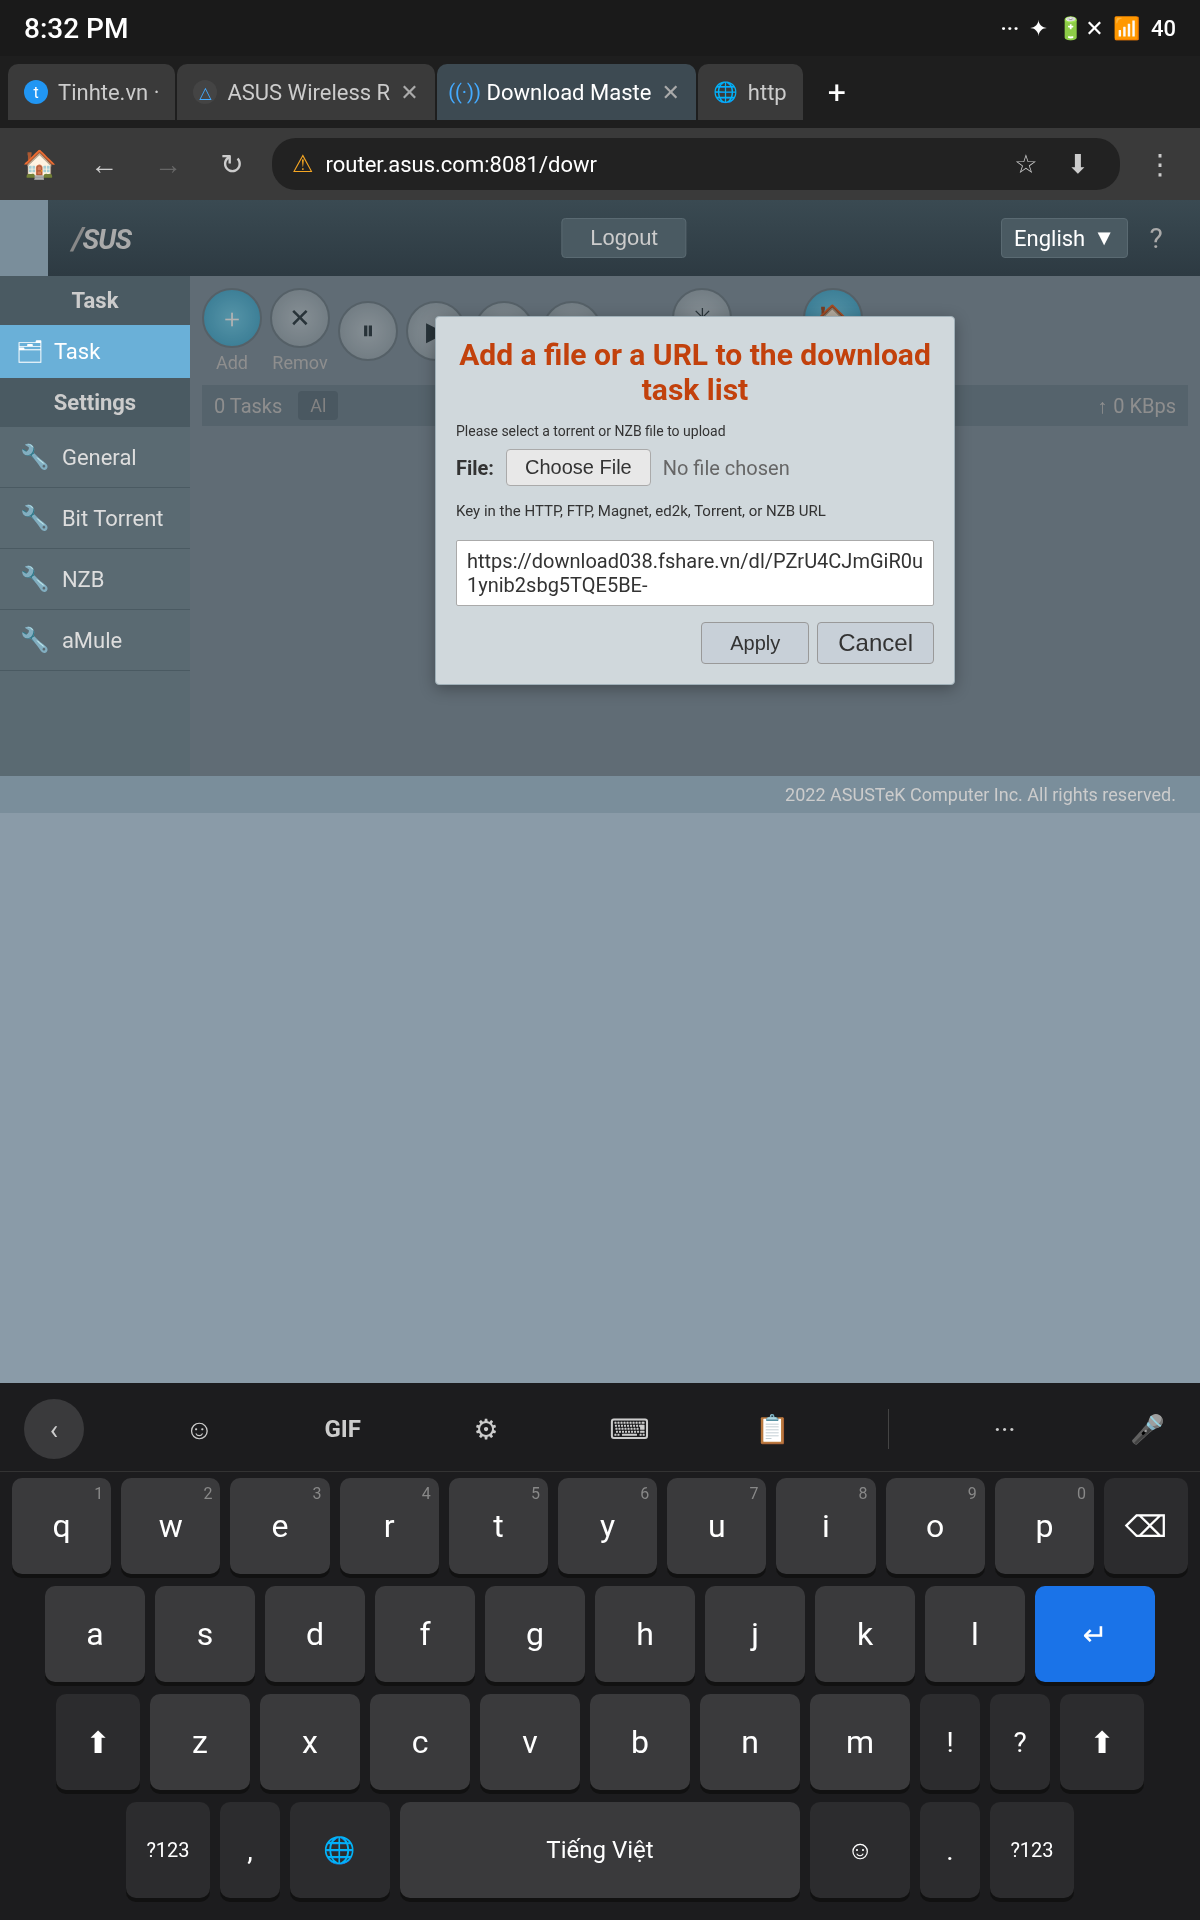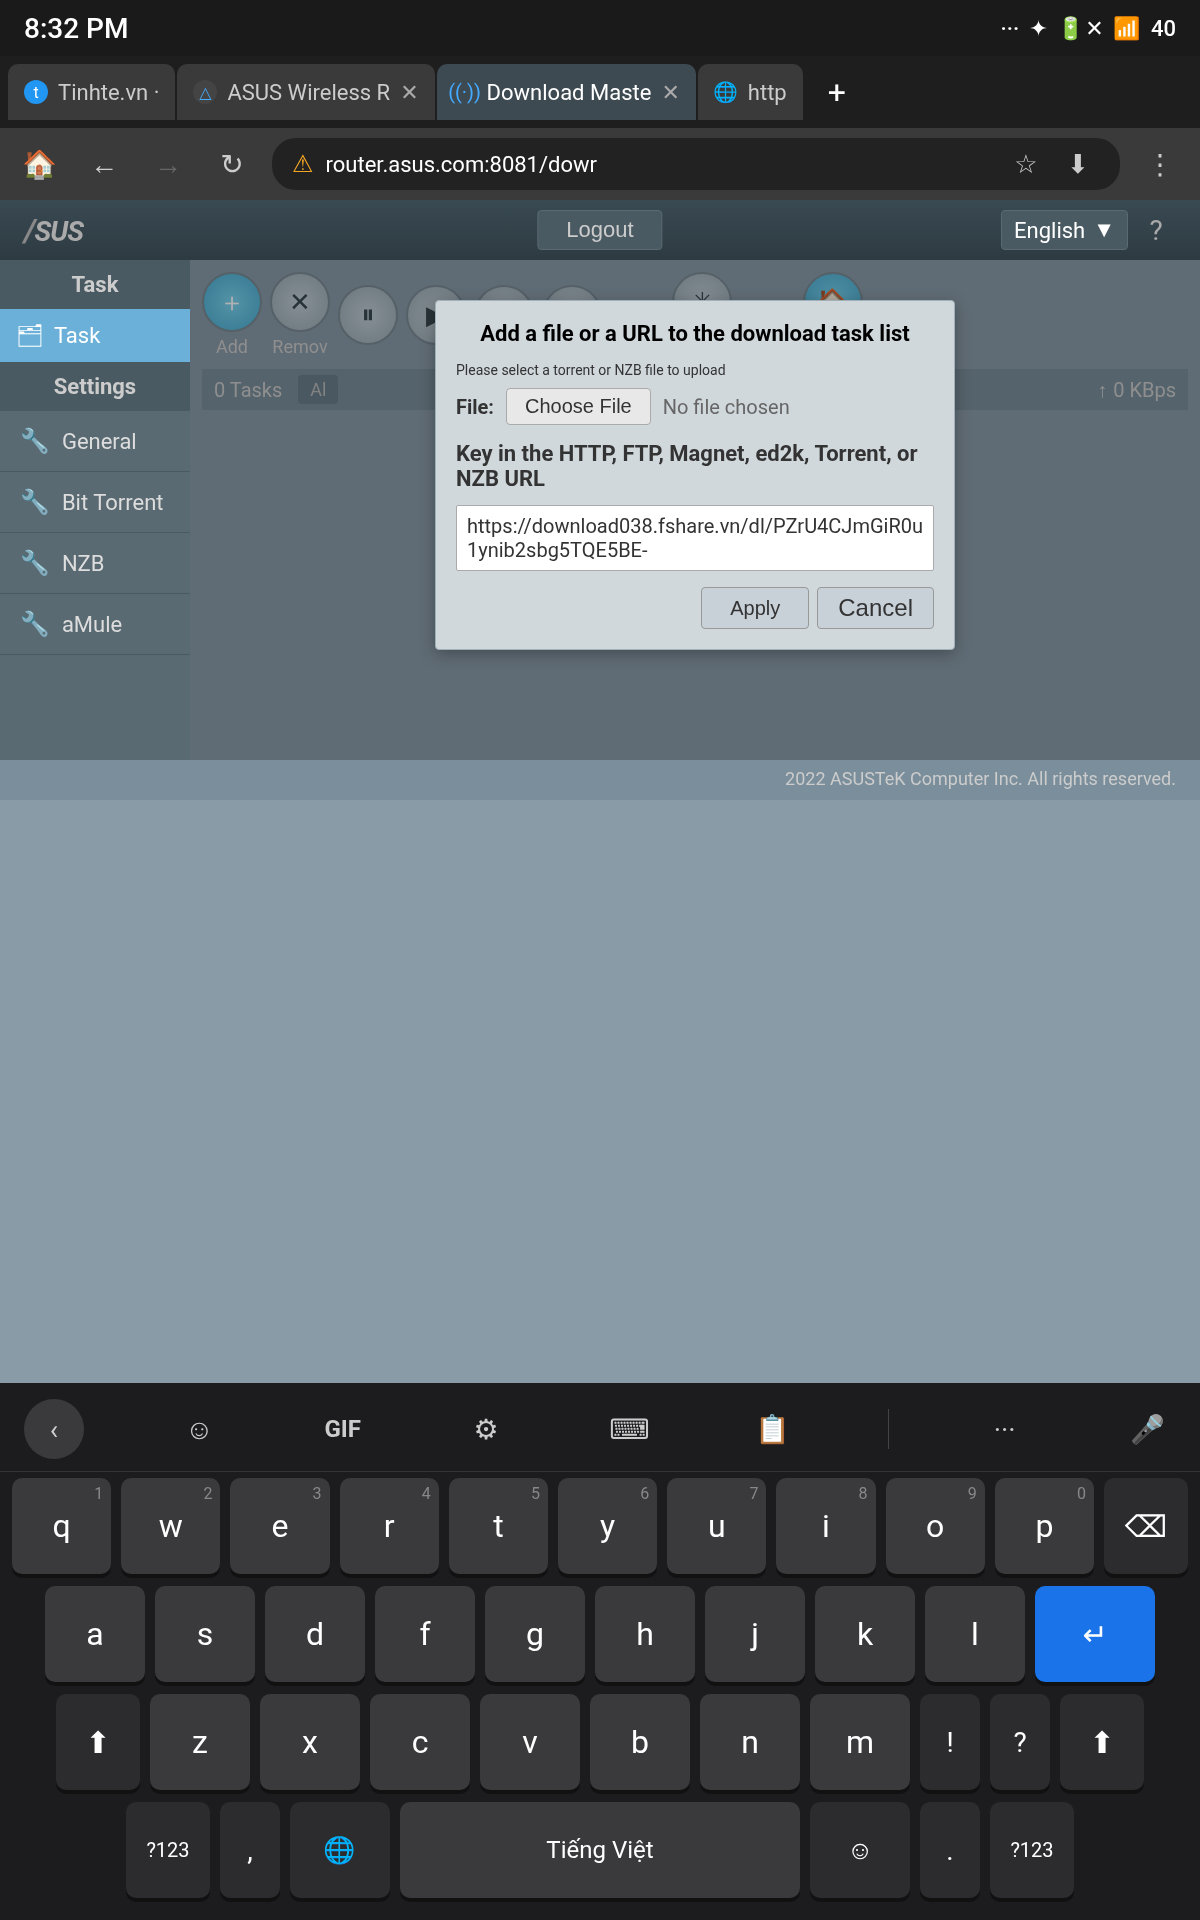--- a/index.html
+++ b/index.html
@@ -158,25 +158,26 @@
     
     .router-ui {
       background: #7a8e9b;
       min-height: 600px;
       flex-shrink: 0;
     }
 
     
     .asus-header {
       background: linear-gradient(180deg, #3a4a52 0%, #2d3a42 100%);
-      height: 60px;
+      height: 76px;
       display: flex;
       align-items: center;
       padding: 0 24px;
       position: relative;
+      margin-left: 48px;
     }
     .asus-logo {
       color: #aaa;
       font-size: 28px;
       font-weight: bold;
       font-style: italic;
       letter-spacing: -1px;
     }
     .asus-logo span { color: #888; font-size: 32px; }
     .header-center {
@@ -335,47 +336,46 @@
     }
     .dialog {
       background: #d0d8dc;
       border: 1px solid #a0b0b8;
       border-radius: 4px;
       padding: 20px;
       width: 520px;
       box-shadow: 0 4px 16px rgba(0,0,0,0.3);
     }
     .dialog-title {
-      font-size: 22px;
+      font-size: 30px;
       font-weight: bold;
-      color: #000000;
+      color: #c2410c;
       margin-bottom: 16px;
       text-align: center;
     }
     .file-row {
       display: flex;
       align-items: center;
       gap: 12px;
       margin-bottom: 16px;
     }
     .file-label { font-size: 20px; color: #333; font-weight: bold; }
     .choose-file-btn {
       background: #e8e8e8;
       border: 1px solid #aaa;
       padding: 6px 18px;
       font-size: 20px;
       border-radius: 4px;
       color: #333;
     }
     .no-file-text { color: #666; font-size: 20px; }
     .url-section-title {
-      font-size: 22px;
+      font-size: 15px;
       color: #333;
-      margin-bottom: 14px;
-      font-weight: bold;
+      margin-bottom: 20px;
     }
     .url-input {
       width: 100%;
       background: white;
       border: 1px solid #aaa;
       padding: 8px 10px;
       font-size: 20px;
       color: #333;
       border-radius: 2px;
       margin-bottom: 16px;

